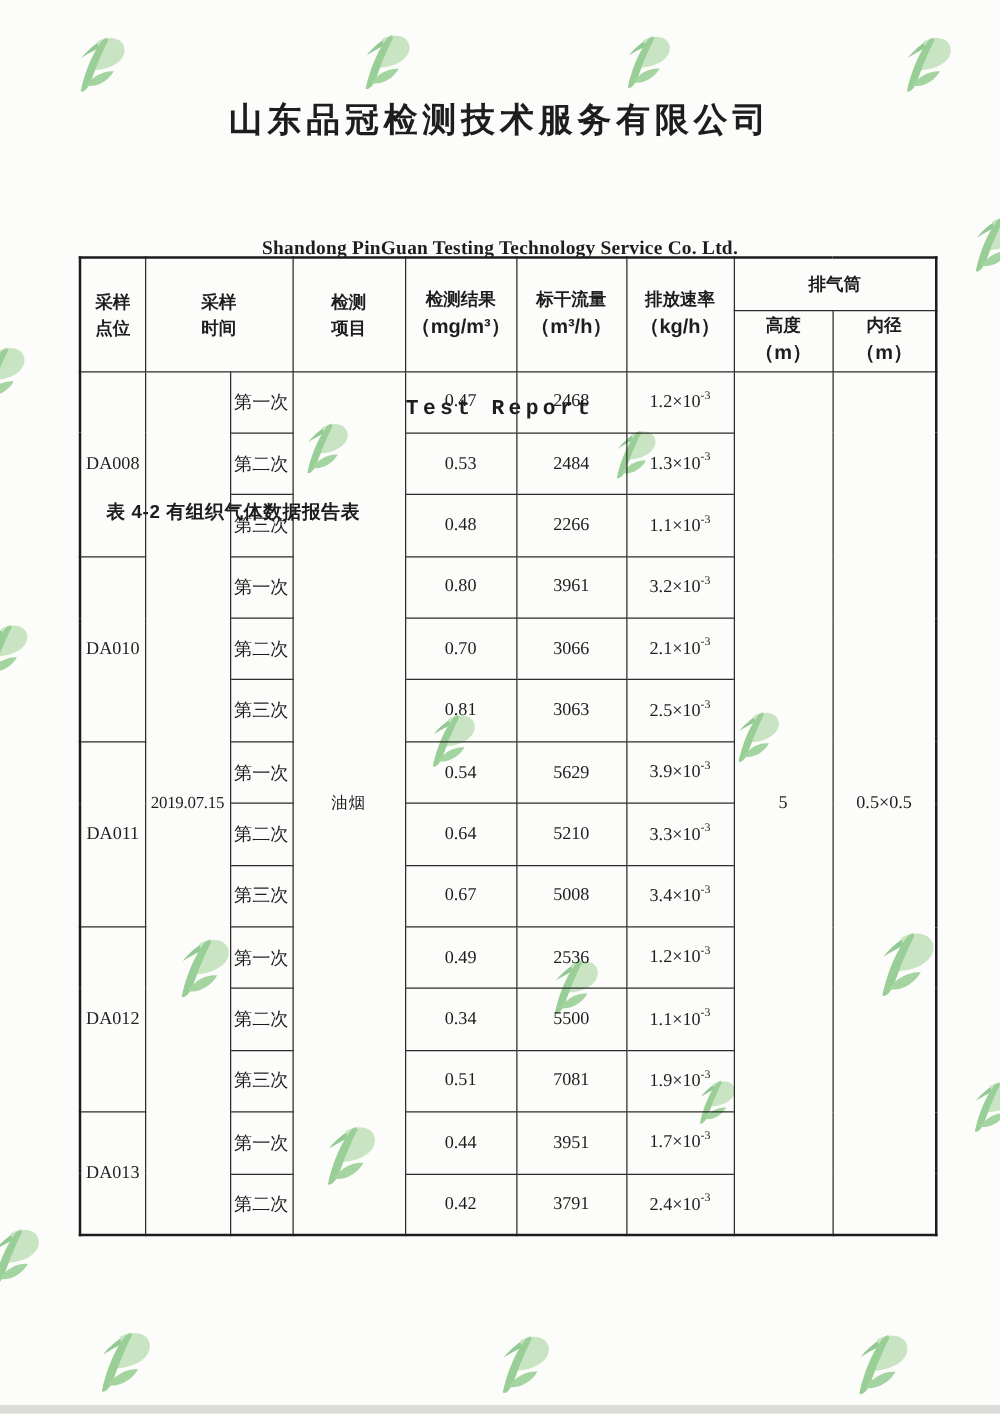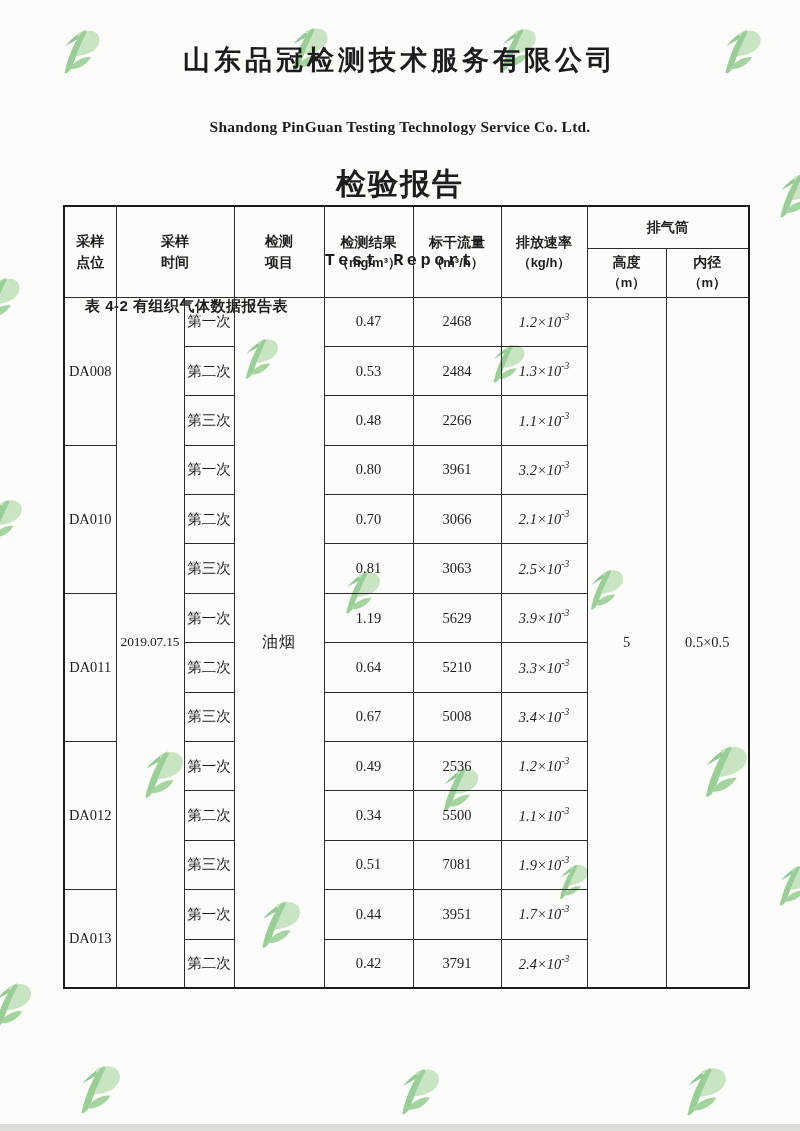--- a/index.html
+++ b/index.html
@@ -1,21 +1,21 @@
 <!DOCTYPE html>
 <html><head>
 <meta charset="utf-8">
 <style>
   html,body { margin:0; padding:0; background:#e8e8e8; }
   #page {
     position:relative; width:800px; height:1131px; margin:0 auto;
     background:#fcfcfa; overflow:hidden; color:#1d1d1d;
     font-family:"Liberation Serif","DejaVu Serif",serif;
   }
-  .abs { position:absolute; }
+  .abs { position:absolute;margin-top:36px; }
   .ctr { left:0; width:100%; text-align:center; white-space:nowrap; }
 
   .company-cn { top:42px; font-size:27px; font-weight:bold; letter-spacing:4px; }
   .company-en { top:82px; font-size:15.5px; font-weight:bold; letter-spacing:.2px; }
   .title-cn   { top:110px; font-size:30px; font-weight:bold; letter-spacing:2px; }
   .title-en   { top:156px; font-size:17px; font-weight:bold; letter-spacing:3.5px;
                 font-family:"Liberation Mono","DejaVu Sans Mono",monospace; }
   .caption    { top:183px; left:85px; font-size:15px; font-weight:bold; letter-spacing:.5px;
                 font-family:"Liberation Sans","DejaVu Sans",sans-serif; }
 
@@ -26,30 +26,30 @@
   }
   table.report th, table.report td {
     border:1.6px solid #2b2b2b; padding:0; margin:0;
     text-align:center; vertical-align:middle; background:transparent;
     overflow:hidden;
   }
   table.report th {
     font-family:"Liberation Sans","DejaVu Sans",sans-serif;
     font-weight:600; font-size:14px; line-height:1.5;
   }
-  th .unit { display:block; font-size:13px; font-weight:600; }
+  th .unit { display:block; font-size:16px; font-weight:600; }
   th .l1   { display:block; }
   tr.hrow1 { height:42px; }
   tr.hrow2 { height:49px; }
   tbody tr { height:49.4px; }
   td.seq  { font-family:"Liberation Sans","DejaVu Sans",sans-serif; font-size:14.5px; }
-  td.item { font-family:Liberation Sans, sans-serif; font-size:16px; letter-spacing:1px; }
+  td.item { font-family:Liberation Sans, sans-serif; font-size:13px; letter-spacing:1px; }
   td.num  { font-size:14.5px; }
   td.date { font-size:13.5px; letter-spacing:-.2px; white-space:nowrap; }
-  td.rate { font-size:14.5px; white-space:nowrap;font-style:italic; }
+  td.rate { font-size:14.5px; white-space:nowrap; }
   td.rate sup { font-size:9.5px; position:relative; top:-1px; letter-spacing:0; }
 
   .wm { position:absolute; z-index:0; pointer-events:none; opacity:.9; }
   .content-layer { position:relative; z-index:1; }
   table.report { z-index:1; }
 
   .bottom-strip { left:0; bottom:0; width:100%; height:7px; background:#c7c7c3; opacity:.6; }
 </style>
 </head>
 <body>
@@ -126,21 +126,20 @@
     </svg>
   <svg class="wm" style="left:397px;top:1056px" width="45" height="72" viewBox="0 0 60 70">
       <use href="#plogo"></use>
     </svg>
   <svg class="wm" style="left:682px;top:1057px" width="47" height="70" viewBox="0 0 60 70">
       <use href="#plogo"></use>
     </svg>
 
   <div class="abs ctr company-cn content-layer">山东品冠检测技术服务有限公司</div>
   <div class="abs ctr company-en content-layer">Shandong PinGuan Testing Technology Service Co. Ltd.</div>
-  <div class="abs ctr title-cn content-layer">检验报告</div>
   <div class="abs ctr title-en content-layer">Test Report</div>
   <div class="abs caption content-layer">表 4-2 有组织气体数据报告表</div>
 
   <table class="report">
     <colgroup>
       <col style="width:52px">
         <col style="width:68px">
         <col style="width:50px">
       <col style="width:90px">
         <col style="width:89px">
@@ -227,21 +226,21 @@
       </tr>
       <tr>
         <td class="seq">第三次</td>
         <td class="num">0.81</td>
         <td class="num">3063</td>
         <td class="rate"><span>2.5×10</span><sup>-3</sup></td>
       </tr>
       <tr>
         <td class="num" rowspan="3">DA011</td>
         <td class="seq">第一次</td>
-        <td class="num">1.19</td>
+        <td class="num">0.54</td>
         <td class="num">5629</td>
         <td class="rate"><span>3.9×10</span><sup>-3</sup></td>
       </tr>
       <tr>
         <td class="seq">第二次</td>
         <td class="num">0.64</td>
         <td class="num">5210</td>
         <td class="rate"><span>3.3×10</span><sup>-3</sup></td>
       </tr>
       <tr>

